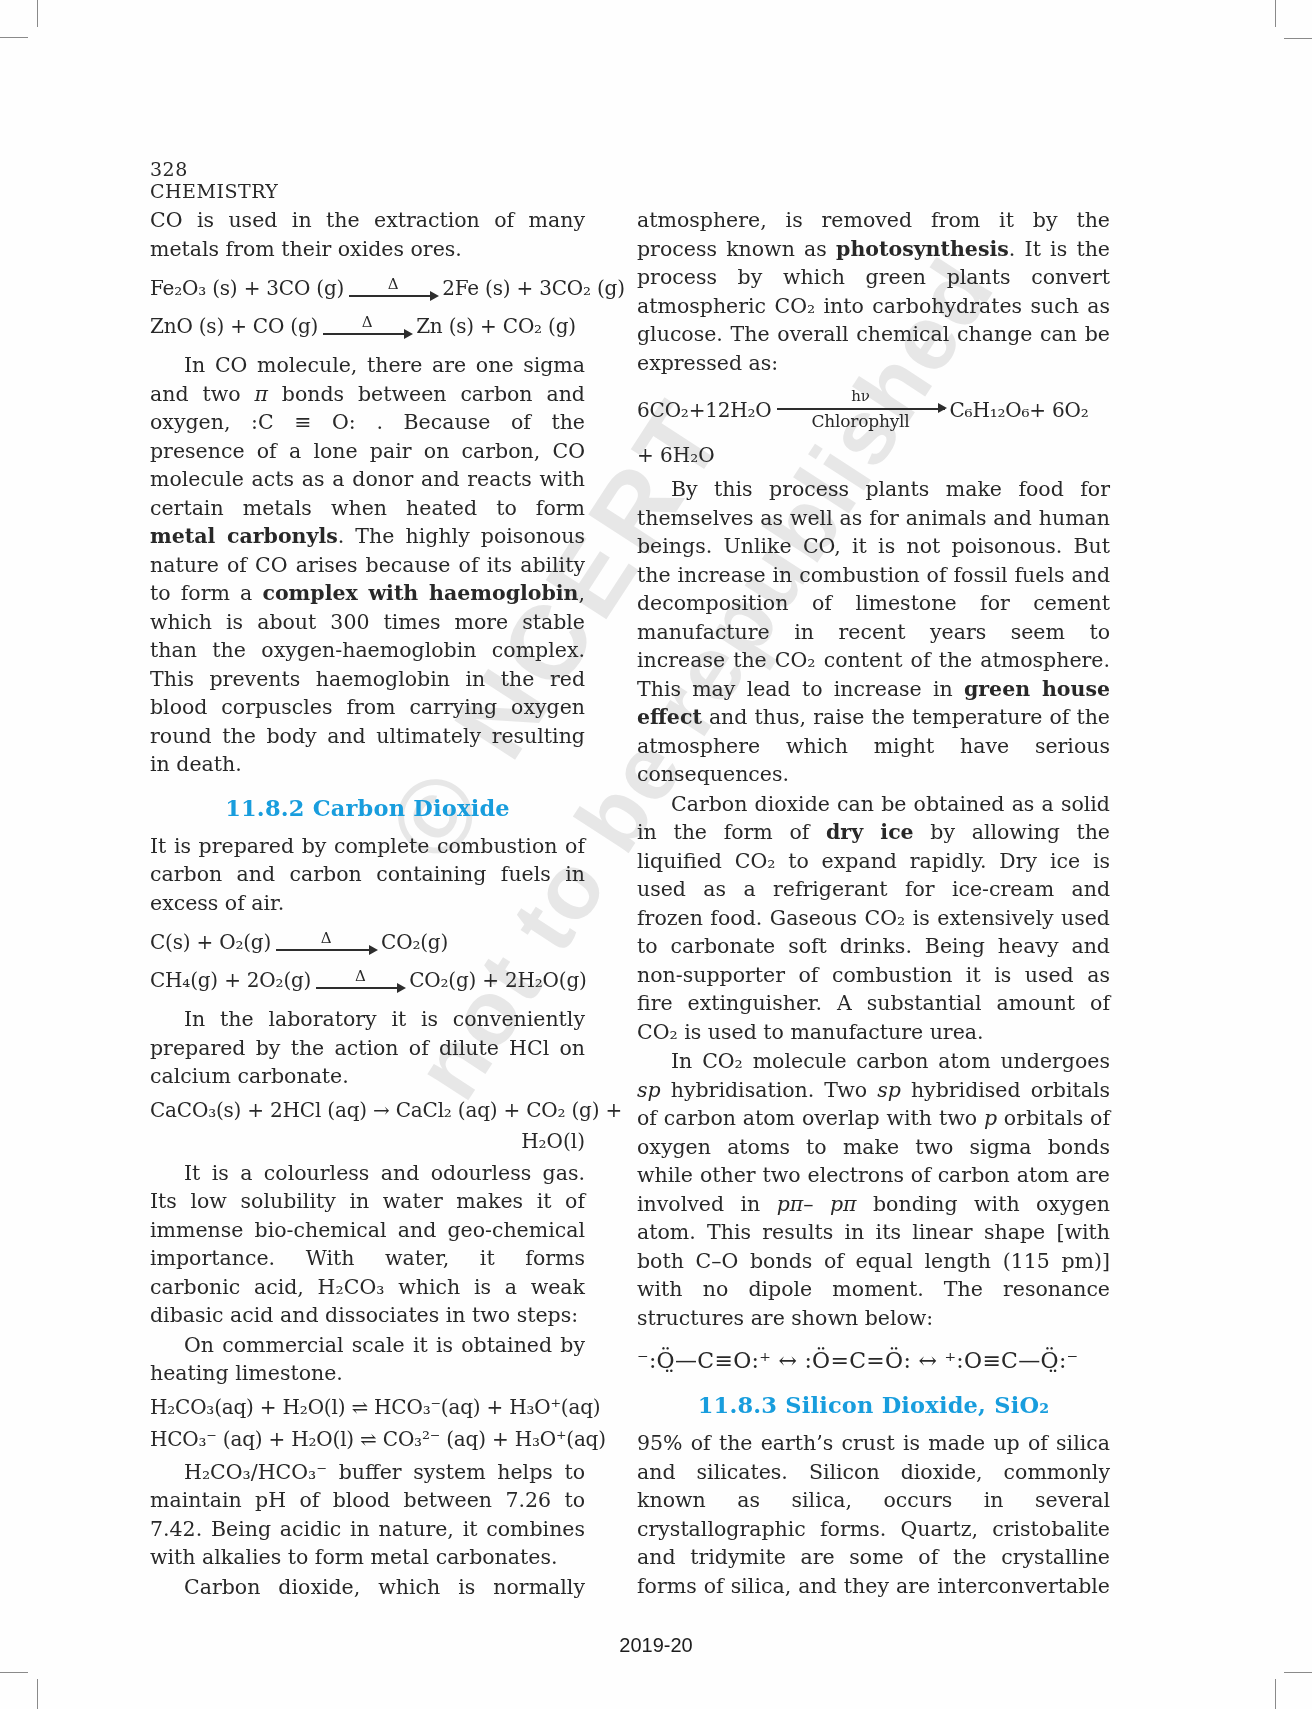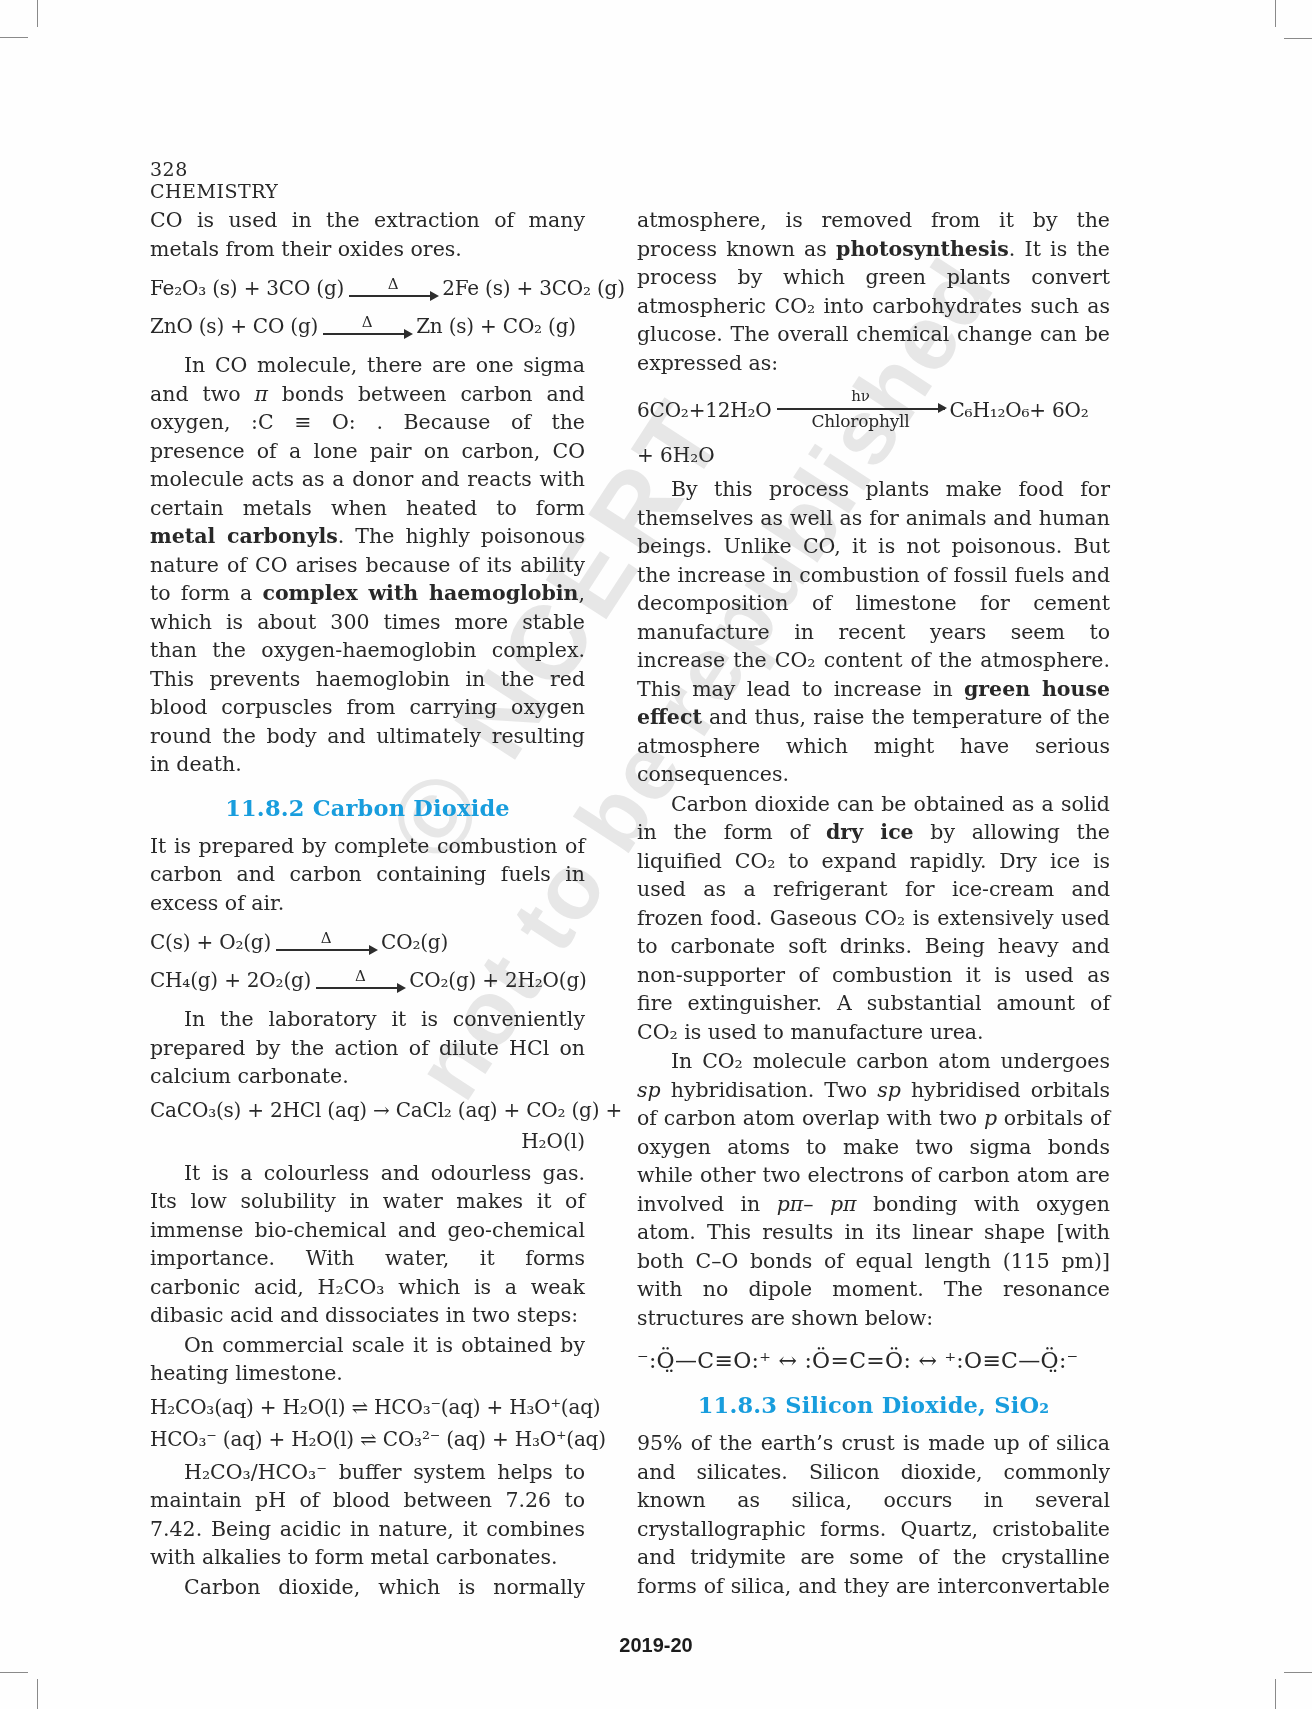--- a/index.html
+++ b/index.html
@@ -87,21 +87,21 @@
     font-size:22px;line-height:30px;margin:14px 0 4px 0;
     white-space:nowrap;letter-spacing:0.3px;
   }
   .caption{
     text-align:center;font-size:20.5px;margin:6px 0 2px 0;
   }
   .footer{
     position:absolute;left:0;right:0;bottom:52px;
     text-align:center;
     font-family:"Liberation Sans",sans-serif;
-    font-size:20px;color:#1c1c1c;font-weight:bold;
+    font-size:20px;color:#1c1c1c;
   }
 </style>
 </head>
 <body>
 
 <div class="sheet">
 
   <div class="crop tl-v"></div>
   <div class="crop tl-h"></div>
   <div class="crop tr-v"></div>

